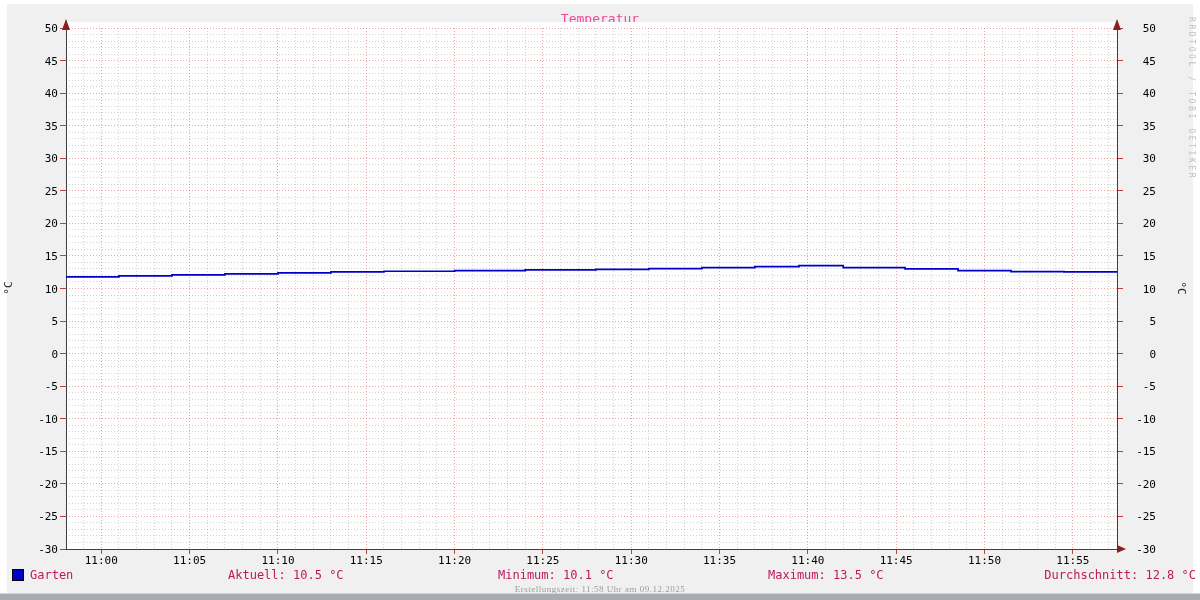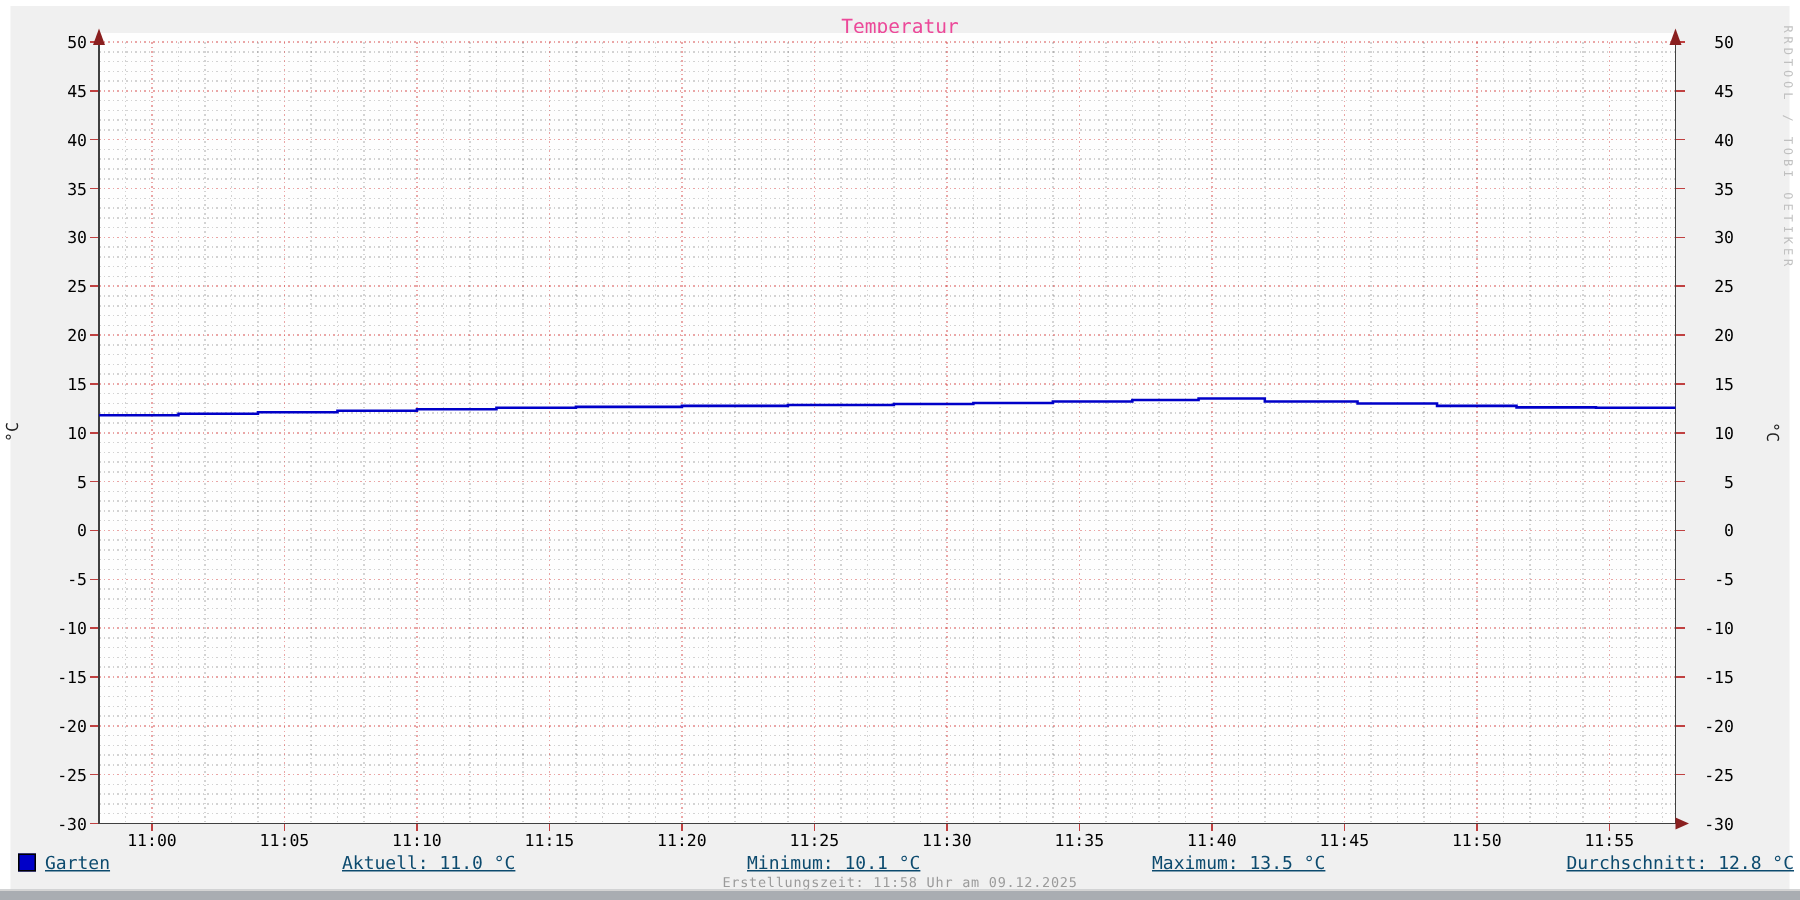--- a/index.html
+++ b/index.html
@@ -11,23 +11,23 @@
   #graph-image{position:absolute;left:0;top:0;width:1200px;height:600px;}
   .graph-bg{position:absolute;left:7px;top:4px;width:1186px;height:589px;background:#f0f0f0;}
   .bottom-strip{position:absolute;left:0;top:593px;width:1200px;height:7px;
     background:#a9adb2;border-top:1px solid #d4d4d4;}
   #chart-title{position:absolute;left:0;top:11px;width:1200px;text-align:center;
     font-size:13px;color:#ec4899;}
   svg#plot{position:absolute;left:0;top:0;}
   svg text{font-family:"DejaVu Sans Mono","Liberation Mono",monospace;}
   .legend-swatch{position:absolute;left:12px;top:569px;width:10px;height:10px;
     border:1px solid #000;background:#0000c8;}
-  .lbl{position:absolute;top:568px;font-size:12px;color:#0c4a6e;white-space:pre;text-decoration:underline;}
+  .lbl{position:absolute;top:568px;font-size:12px;color:#be185d;white-space:pre;}
   #footer-line{position:absolute;left:0;top:584px;width:1200px;text-align:center;
-    font-size:9px;color:#9b9b9b;letter-spacing:0.5px;}
+    font-size:9px;color:#9b9b9b;letter-spacing:0.5px;font-family:Liberation Serif, serif;}
 </style>
 </head>
 <body>
 
 <div id="graph-image">
   <div class="graph-bg"></div>
 
   <div id="chart-title">Temperatur</div>
 
   <svg id="plot" width="1200" height="600">
@@ -272,21 +272,21 @@
       <text x="984.5210084033613" y="564" text-anchor="middle" font-size="11" fill="#000">11:50</text>
       <text x="1072.840336134454" y="564" text-anchor="middle" font-size="11" fill="#000">11:55</text>
       <path d="M66,276.77750000000003 H118.99159663865547 V275.80062499999997 H171.98319327731093 V274.82375 H224.97478991596637 V273.84687499999995 H277.96638655462186 V272.87 H330.9579831932773 V271.893125 H383.94957983193274 V271.24187500000005 H454.60504201680675 V270.59062500000005 H525.2605042016806 V269.939375 H595.9159663865546 V269.288125 H648.9075630252102 V268.63687500000003 H701.8991596638655 V267.65999999999997 H754.890756302521 V266.683125 H799.0504201680671 V265.70624999999995 H843.2100840336135 V267.65999999999997 H905.0336134453783 V268.9625 H958.0252100840336 V270.59062500000005 H1011.0168067226891 V271.5675 H1064.0084033613443 V271.893125 H1117" fill="none" stroke="#0000c8" stroke-width="1.7"></path>
       <text transform="translate(12,288) rotate(-90)" text-anchor="middle" font-size="11" fill="#222">°C</text>
       <text transform="translate(1178,288) rotate(90)" text-anchor="middle" font-size="11" fill="#222">°C</text>
       <text transform="translate(1189,17) rotate(90)" text-anchor="start" font-size="8" letter-spacing="2.6" fill="#c0c0c0">RRDTOOL / TOBI OETIKER</text>
     </svg>
 
   <div class="legend-swatch" style="background: rgb(0, 0, 200);"></div>
   <div class="lbl" style="left:30px;">Garten</div>
-  <div class="lbl" style="left:228px;">Aktuell: 11.0 °C</div>
+  <div class="lbl" style="left:228px;">Aktuell: 10.5 °C</div>
   <div class="lbl" style="left:498px;">Minimum: 10.1 °C</div>
   <div class="lbl" style="left:768px;">Maximum: 13.5 °C</div>
   <div class="lbl" style="right:4px;">Durchschnitt: 12.8 °C</div>
 
   <div id="footer-line">Erstellungszeit: 11:58 Uhr am 09.12.2025</div>
 
   <div class="bottom-strip"></div>
 </div>
 
 </body></html>

